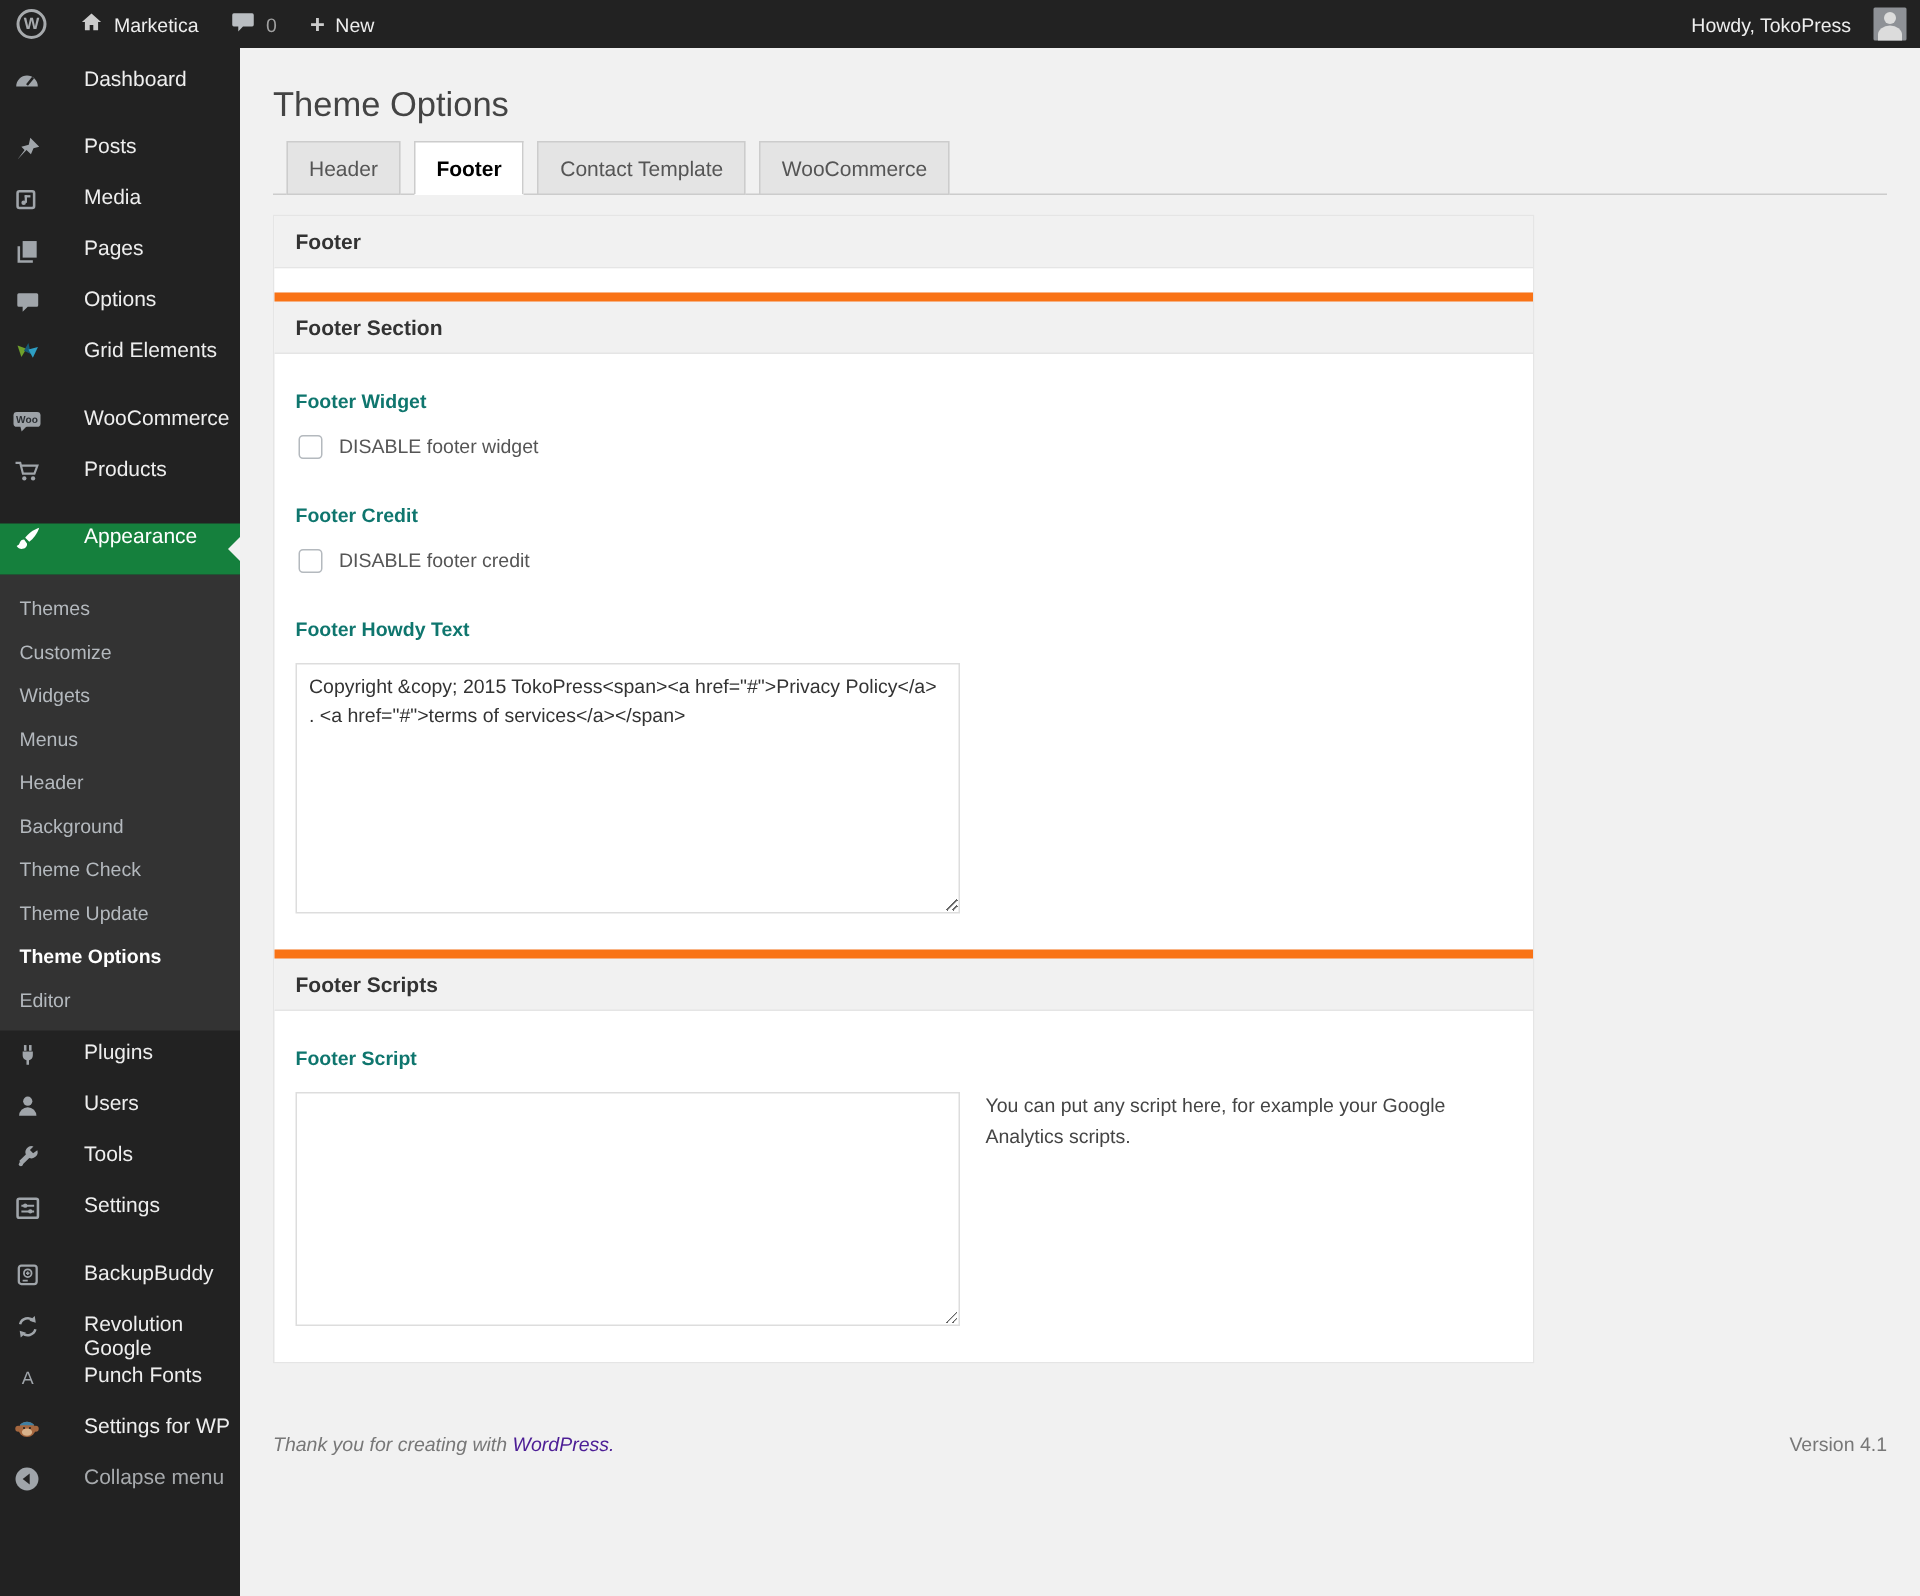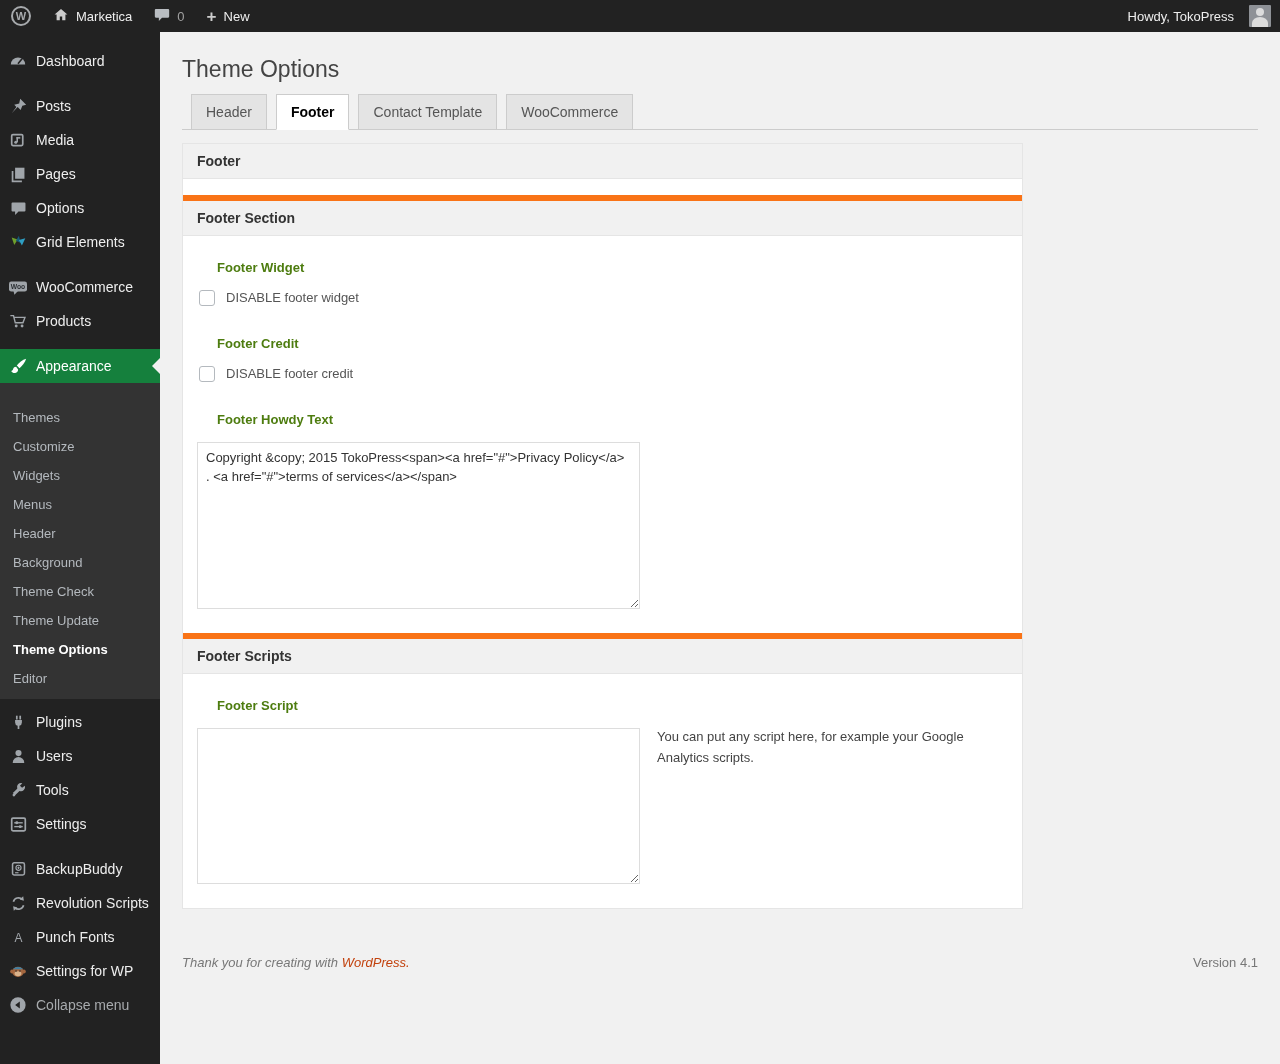--- a/index.html
+++ b/index.html
@@ -20,51 +20,51 @@
   .avatar { width:22px; height:22px; background:#8e9196; margin-left:8px; margin-right:9px;
             position:relative; overflow:hidden; border-radius:1px; }
   .avatar::before { content:""; position:absolute; top:3px; left:7px; width:8px; height:8px;
                     border-radius:50%; background:#dcdcdc; }
   .avatar::after { content:""; position:absolute; top:12px; left:3px; width:16px; height:12px;
                    border-radius:50% 50% 0 0; background:#dcdcdc; }
 
   
   .sidebar { position:fixed; top:32px; left:0; bottom:0; width:160px; background:#222; z-index:40; }
   .menu { padding-top:12px; }
-  .menu-item { display:flex; align-items:center; height:34px; color:#eee; font-size:14px;
-               cursor:pointer; position:relative; }
+  .menu-item { display:flex; align-items:flex-start; height:34px; color:#eee; font-size:14px;
+               cursor:pointer; position:relative;gap:20px; }
   .menu-item .icon { width:20px; height:20px; margin:0 8px; display:flex; align-items:center;
                      justify-content:center; flex:none; }
   .menu-gap { height:11px; }
   .menu-item.active { background:#15803d; color:#fff; }
   .menu-item.active::after { content:""; position:absolute; right:0; top:50%; margin-top:-8px;
                              border-top:8px solid transparent; border-bottom:8px solid transparent;
                              border-right:8px solid #f1f1f1; }
-  .submenu { background:#333; padding:20px 0 6px; }
+  .submenu { background:#333; padding:8px 0 6px; }
   .submenu-item { padding:7px 0 7px 13px; color:#b4b9be; font-size:13px; cursor:pointer; }
   .submenu-item.current { color:#fff; font-weight:bold; }
   .collapse-label { color:#a7aaad; }
 
   
   .content { margin-left:160px; padding:32px 22px 0 22px; }
   .page-title { font-size:23px; font-weight:400; color:#444; margin-top:23px; line-height:1.3; }
 
   .tabs { display:flex; gap:9px; padding-left:9px; margin-top:9px; position:relative; z-index:2; }
   .tab { border:1px solid #ccc; background:#e4e4e4; color:#555; font-size:14px;
          padding:9px 14px; cursor:pointer; }
   .tab.active { background:#fff; border-bottom-color:#fff; color:#000; font-weight:bold; }
   .tab-underline { height:1px; background:#ccc; margin-top:-1px; position:relative; z-index:1; }
 
   .panel { width:841px; margin-top:13px; background:#fff; border:1px solid #e5e5e5; }
   .section-bar { background:#f1f1f1; border-top:6px solid #f97316; border-bottom:1px solid #e5e5e5;
                  padding:9px 14px; font-size:14px; font-weight:bold; color:#333; }
   .section-bar.first { border-top:none; }
   .panel-gap { height:16px; background:#fff; }
   .panel-body { padding:24px 14px 24px; }
-  .field-label { font-size:13px; font-weight:bold; color:#4d7c0f; margin-bottom:15px;margin-left:20px; }
+  .field-label { font-size:13px; font-weight:bold; color:#0f766e; margin-bottom:15px; }
   .check-row { display:flex; align-items:center; margin-bottom:30px; color:#555; font-size:13px; }
   .check-row input { appearance:none; -webkit-appearance:none; width:16px; height:16px;
                      border:1px solid #b4b9be; border-radius:3px; background:#fff; margin:0 11px 0 2px;
                      cursor:pointer; }
   textarea { width:443px; border:1px solid #ddd; background:#fff; padding:6px 8px;
              font-family:"Liberation Sans", sans-serif; font-size:13px; color:#333;
              line-height:1.45; resize:both; display:block; }
   .ta-credit { height:167px; }
   .ta-script { height:156px; }
   .script-row { display:flex; align-items:flex-start; }
@@ -74,21 +74,21 @@
   .actions { display:flex; justify-content:space-between; align-items:center; background:#f1f1f1;
              border-top:1px solid #e5e5e5; padding:10px 12px; }
   .btn { font-size:13px; border-radius:3px; padding:6px 12px; cursor:pointer; border:1px solid; line-height:1.2; }
   .btn-secondary { background:#fafafa; border-color:#ccc; color:#555; }
   .btn-primary { background:#2ea2cc; border-color:#1b87b5; color:#fff;
                  box-shadow:inset 0 1px 0 rgba(255,255,255,.25); }
 
   .page-footer { display:flex; justify-content:space-between; align-items:center;
                  margin-top:46px; color:#777; font-size:13px; padding-bottom:14px; }
   .thanks { font-style:italic; }
-  .thanks a { color:#c2410c; text-decoration:none;font-style:italic; }
+  .thanks a { color:#4c1d95; text-decoration:none;font-style:italic; }
 </style>
 </head>
 <body>
 
 <div class="adminbar">
   <div class="ab-group">
     <div class="ab-item">
       <span class="wp-logo-circle">W</span>
     </div>
     <div class="ab-item">
@@ -279,21 +279,21 @@
     </div>
     <div class="menu-item">
       <span class="icon">
         <svg width="17" height="17" viewBox="0 0 20 20">
             <path d="M4 8a6.2 6.2 0 0 1 10.4-2.8" fill="none" stroke="#a0a5aa" stroke-width="2"></path>
             <polygon points="15.5,1.5 16.3,6.8 11.3,5.2" fill="#a0a5aa"></polygon>
             <path d="M16 12a6.2 6.2 0 0 1-10.4 2.8" fill="none" stroke="#a0a5aa" stroke-width="2"></path>
             <polygon points="4.5,18.5 3.7,13.2 8.7,14.8" fill="#a0a5aa"></polygon>
           </svg>
       </span>
-      <span>Revolution Scripts</span>
+      <span>Revolution Google</span>
     </div>
     <div class="menu-item">
       <span class="icon">
         <svg width="17" height="17" viewBox="0 0 20 20">
             <text x="10" y="15" text-anchor="middle" font-size="14" fill="#a0a5aa" font-family="Liberation Sans, sans-serif">A</text>
           </svg>
       </span>
       <span>Punch Fonts</span>
     </div>
     <div class="menu-item">

